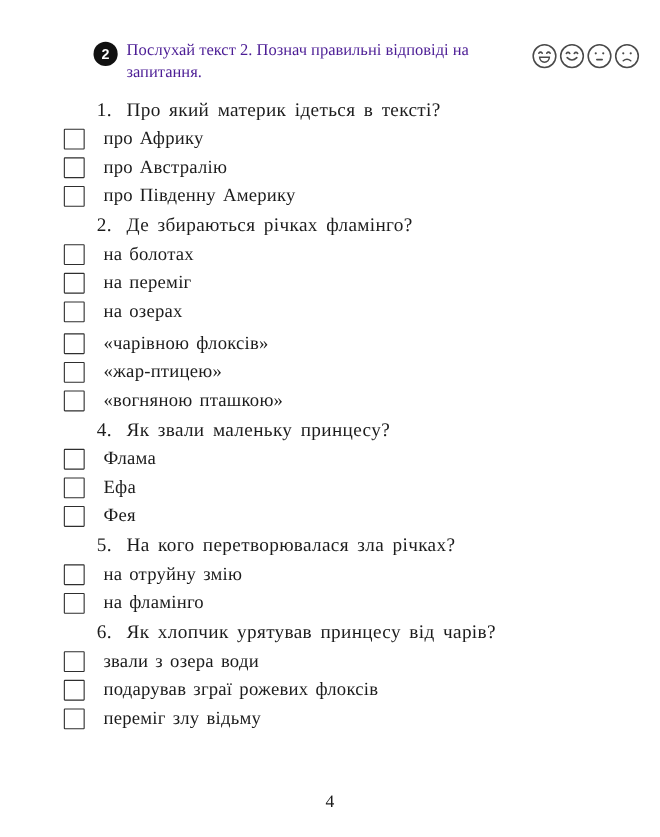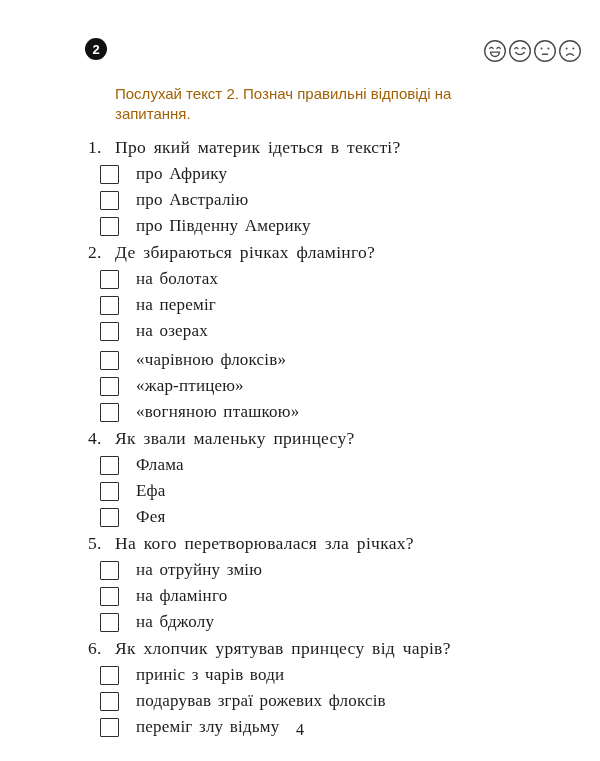--- a/index.html
+++ b/index.html
@@ -24,43 +24,42 @@
   .badge {
     width:22px; height:22px; flex:0 0 22px;
     border-radius:50%;
     background:#111111; color:#ffffff;
     font-family:"Liberation Sans","DejaVu Sans",sans-serif;
     font-weight:bold; font-size:13px;
     display:flex; align-items:center; justify-content:center;
     margin-top:2px;
   }
   .instruction {
-    font-family:Liberation Sans, sans-serif;
+    font-family:Liberation Serif, serif;
     font-size:15px; line-height:20px;
     width:358px;
     margin-left:8px;
-    color:#a16207;
-    margin-top:48px;
+    color:#4c1d95;
   }
   .faces { display:flex; gap:1px; margin-left:auto; margin-top:3px; }
   .faces svg { width:24px; height:24px; display:block; cursor:pointer; }
 
   
   .question { margin-bottom:3px; }
   .q-title {
     padding-left:88px;
     font-size:17.5px; line-height:21px;
     letter-spacing:0.3px; word-spacing:3px;
     margin-bottom:3px;
   }
   .q-num { display:inline-block; width:27px; }
   .option {
     display:flex; align-items:center;
     height:26px;
-    padding-left:100px;
+    padding-left:58px;
   }
   .checkbox {
     width:19px; height:19px; flex:0 0 19px;
     border:1.6px solid #2e2e2e;
     border-radius:1px;
     background:#ffffff;
     cursor:pointer;
   }
   .opt-label {
     margin-left:17px;
@@ -188,33 +187,29 @@
         <span class="q-num">5.</span><span class="q-text">На кого перетворювалася зла річках?</span>
       </div>
       <div class="option">
         <span class="checkbox"></span>
         <span class="opt-label">на отруйну змію</span>
       </div>
       <div class="option">
         <span class="checkbox"></span>
         <span class="opt-label">на фламінго</span>
       </div>
-      <div class="option">
-        <span class="checkbox"></span>
-        <span class="opt-label">на бджолу</span>
-      </div>
     </section>
 
     <section class="question">
       <div class="q-title">
         <span class="q-num">6.</span><span class="q-text">Як хлопчик урятував принцесу від чарів?</span>
       </div>
       <div class="option">
         <span class="checkbox"></span>
-        <span class="opt-label">приніс з чарів води</span>
+        <span class="opt-label">звали з озера води</span>
       </div>
       <div class="option">
         <span class="checkbox"></span>
         <span class="opt-label">подарував зграї рожевих флоксів</span>
       </div>
       <div class="option">
         <span class="checkbox"></span>
         <span class="opt-label">переміг злу відьму</span>
       </div>
     </section>

